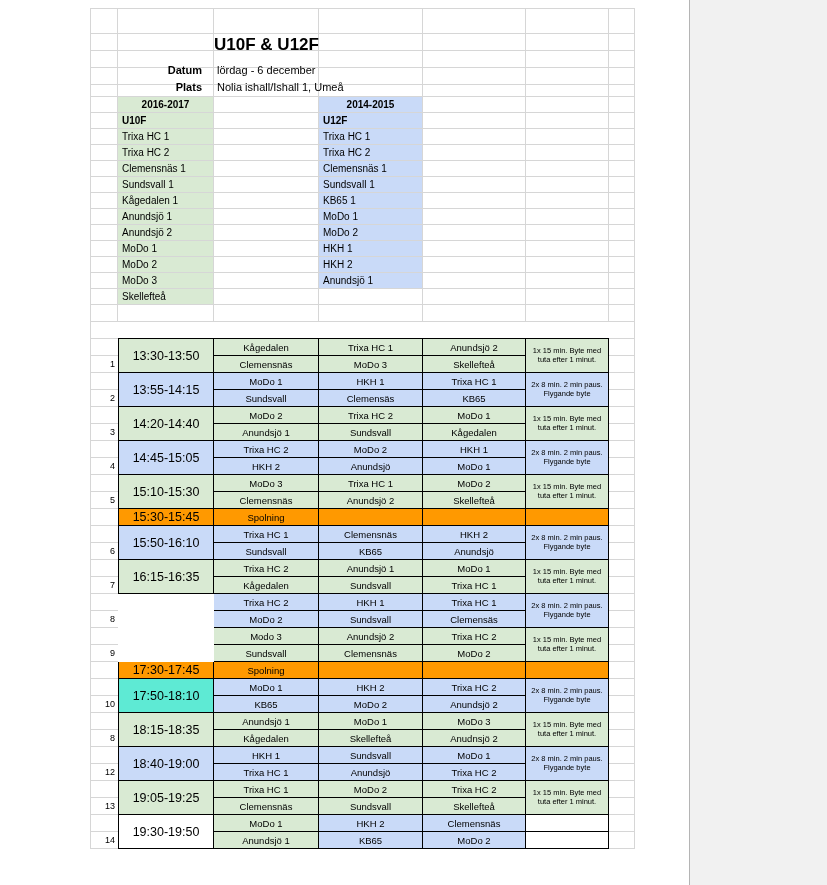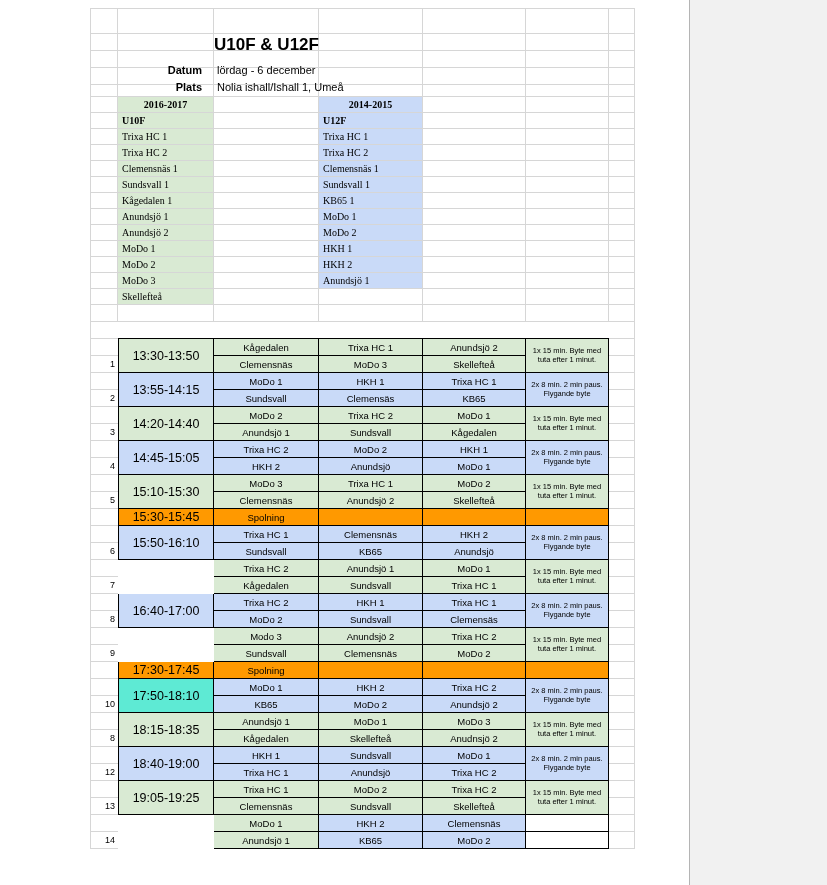--- a/index.html
+++ b/index.html
@@ -18,21 +18,21 @@
     position:absolute;left:689px;top:0;width:138px;height:885px;
     background:#f1f1f1;border-left:1px solid #b4b4b4;
   }
   .sheet{position:absolute;left:90px;top:8px;width:545px;}
   .grid{
     display:grid;
     grid-template-columns:27px 96px 105px 104px 103px 83px 26px;
     position:relative;
   }
   #info-grid{grid-template-rows:25px 17px 17px 17px 12px;border-top:1px solid var(--gl);border-left:1px solid var(--gl);}
-  #teams-grid{grid-auto-rows:16px;border-left:1px solid var(--gl);font-family:Liberation Serif, serif;}
+  #teams-grid{grid-auto-rows:16px;border-left:1px solid var(--gl);}
   #gap-grid{grid-auto-rows:17px;border-left:1px solid var(--gl);}
   #table-grid{grid-auto-rows:17px;border-left:1px solid var(--gl);}
 
   
   .gcell{border-right:1px solid var(--gl);border-bottom:1px solid var(--gl);}
   .acell{border-right:1px solid var(--gl);border-bottom:1px solid var(--gl);
          display:flex;align-items:center;justify-content:flex-end;}
   .acell.noright{border-right:none;}
   .num{font-size:9px;padding-right:3px;color:#000;}
 
@@ -299,32 +299,32 @@
       <div class="tcell team" style="grid-area: 14 / 3; background: rgb(201, 218, 248);">Sundsvall</div>
       <div class="tcell team" style="grid-area: 13 / 4; background: rgb(201, 218, 248);">Clemensnäs</div>
       <div class="tcell team" style="grid-area: 14 / 4; background: rgb(201, 218, 248);">KB65</div>
       <div class="tcell team" style="grid-area: 13 / 5; background: rgb(201, 218, 248);">HKH 2</div>
       <div class="tcell team" style="grid-area: 14 / 5; background: rgb(201, 218, 248);">Anundsjö</div>
       <div class="tcell mt" style="grid-area: 13 / 6 / span 2; background: rgb(201, 218, 248);">2x 8 min. 2 min paus. Flygande byte</div>
       <div class="gcell" style="grid-area: 13 / 7;"></div>
       <div class="gcell" style="grid-area: 14 / 7;"></div>
       <div class="acell noright" style="grid-area: 15 / 1;"></div>
       <div class="acell noright num" style="grid-area: 16 / 1;">7</div>
+      <div class="tcell bl time" style="grid-area: 15 / 2 / span 2; background: rgb(217, 234, 211);">16:15-16:35</div>
       <div class="tcell team" style="grid-area: 15 / 3; background: rgb(217, 234, 211);">Trixa HC 2</div>
       <div class="tcell team" style="grid-area: 16 / 3; background: rgb(217, 234, 211);">Kågedalen</div>
       <div class="tcell team" style="grid-area: 15 / 4; background: rgb(217, 234, 211);">Anundsjö 1</div>
       <div class="tcell team" style="grid-area: 16 / 4; background: rgb(217, 234, 211);">Sundsvall</div>
       <div class="tcell team" style="grid-area: 15 / 5; background: rgb(217, 234, 211);">MoDo 1</div>
       <div class="tcell team" style="grid-area: 16 / 5; background: rgb(217, 234, 211);">Trixa HC 1</div>
       <div class="tcell mt" style="grid-area: 15 / 6 / span 2; background: rgb(217, 234, 211);">1x 15 min. Byte med tuta efter 1 minut.</div>
       <div class="gcell" style="grid-area: 15 / 7;"></div>
       <div class="gcell" style="grid-area: 16 / 7;"></div>
       <div class="acell noright" style="grid-area: 17 / 1;"></div>
       <div class="acell noright num" style="grid-area: 18 / 1;">8</div>
-      <div class="tcell bl time" style="grid-area: 17 / 2 / span 2; background: rgb(201, 218, 248);">16:40-17:00</div>
       <div class="tcell team" style="grid-area: 17 / 3; background: rgb(201, 218, 248);">Trixa HC 2</div>
       <div class="tcell team" style="grid-area: 18 / 3; background: rgb(201, 218, 248);">MoDo 2</div>
       <div class="tcell team" style="grid-area: 17 / 4; background: rgb(201, 218, 248);">HKH 1</div>
       <div class="tcell team" style="grid-area: 18 / 4; background: rgb(201, 218, 248);">Sundsvall</div>
       <div class="tcell team" style="grid-area: 17 / 5; background: rgb(201, 218, 248);">Trixa HC 1</div>
       <div class="tcell team" style="grid-area: 18 / 5; background: rgb(201, 218, 248);">Clemensäs</div>
       <div class="tcell mt" style="grid-area: 17 / 6 / span 2; background: rgb(201, 218, 248);">2x 8 min. 2 min paus. Flygande byte</div>
       <div class="gcell" style="grid-area: 17 / 7;"></div>
       <div class="gcell" style="grid-area: 18 / 7;"></div>
       <div class="acell noright" style="grid-area: 19 / 1;"></div>
@@ -388,20 +388,21 @@
       <div class="tcell team" style="grid-area: 29 / 3; background: rgb(217, 234, 211);">Clemensnäs</div>
       <div class="tcell team" style="grid-area: 28 / 4; background: rgb(217, 234, 211);">MoDo 2</div>
       <div class="tcell team" style="grid-area: 29 / 4; background: rgb(217, 234, 211);">Sundsvall</div>
       <div class="tcell team" style="grid-area: 28 / 5; background: rgb(217, 234, 211);">Trixa HC 2</div>
       <div class="tcell team" style="grid-area: 29 / 5; background: rgb(217, 234, 211);">Skellefteå</div>
       <div class="tcell mt" style="grid-area: 28 / 6 / span 2; background: rgb(217, 234, 211);">1x 15 min. Byte med tuta efter 1 minut.</div>
       <div class="gcell" style="grid-area: 28 / 7;"></div>
       <div class="gcell" style="grid-area: 29 / 7;"></div>
       <div class="acell noright" style="grid-area: 30 / 1;"></div>
       <div class="acell noright num" style="grid-area: 31 / 1;">14</div>
+      <div class="tcell bl time" style="grid-area: 30 / 2 / span 2; background: rgb(255, 255, 255);">19:30-19:50</div>
       <div class="tcell team" style="grid-area: 30 / 3; background: rgb(217, 234, 211);">MoDo 1</div>
       <div class="tcell team" style="grid-area: 31 / 3; background: rgb(217, 234, 211);">Anundsjö 1</div>
       <div class="tcell team" style="grid-area: 30 / 4; background: rgb(201, 218, 248);">HKH 2</div>
       <div class="tcell team" style="grid-area: 31 / 4; background: rgb(201, 218, 248);">KB65</div>
       <div class="tcell team" style="grid-area: 30 / 5; background: rgb(201, 218, 248);">Clemensnäs</div>
       <div class="tcell team" style="grid-area: 31 / 5; background: rgb(201, 218, 248);">MoDo 2</div>
       <div class="tcell" style="grid-area: 30 / 6; background: rgb(255, 255, 255);"></div>
       <div class="tcell" style="grid-area: 31 / 6; background: rgb(255, 255, 255);"></div>
       <div class="gcell" style="grid-area: 30 / 7;"></div>
       <div class="gcell" style="grid-area: 31 / 7;"></div>

